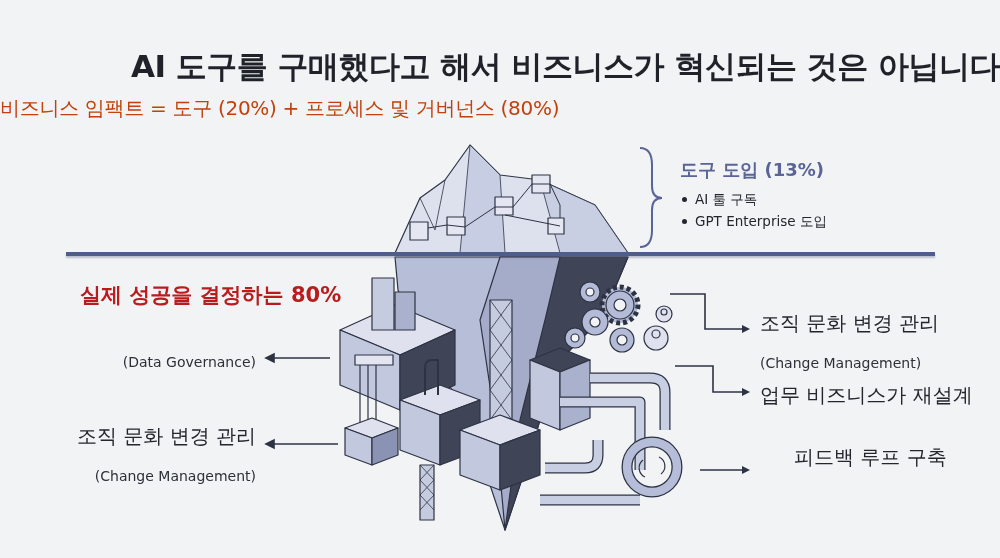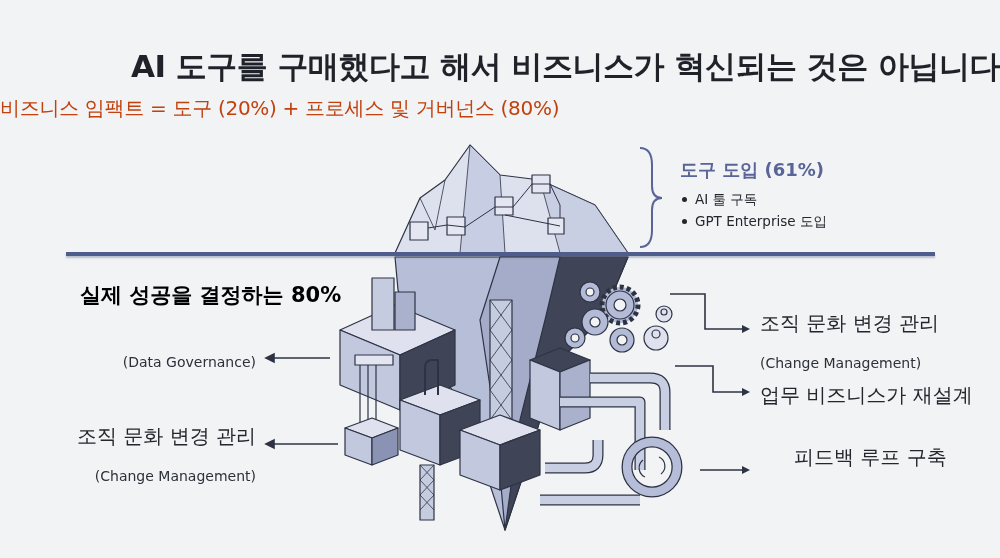--- a/index.html
+++ b/index.html
@@ -19,21 +19,21 @@
   }
   .waterline {
     position: absolute; left: 66px; top: 252px; width: 869px; height: 4px;
     background: #4e5d8c; box-shadow: 0 2px 2px rgba(80,90,130,0.35);
   }
   .svg-layer { position: absolute; left: 0; top: 0; }
   .tip-block { position: absolute; left: 680px; top: 158px; }
   .tip-title { font-size: 18px; font-weight: bold; color: #5a6496; margin-bottom: 6px; }
   .tip-item { font-size: 13.5px; color: #23262d; line-height: 22px; }
   .tip-item .dot { display: inline-block; width: 5px; height: 5px; border-radius: 50%; background: #23262d; margin: 0 8px 2px 2px; vertical-align: middle; }
-  .sec-title { position: absolute; left: 80px; top: 281px; font-size: 21px; font-weight: bold; color: #000000; text-align: center; }
+  .sec-title { position: absolute; left: 80px; top: 281px; font-size: 21px; font-weight: bold; color: #b91c1c; text-align: center; }
   .lbl { position: absolute; text-align: right; }
   .lbl.r { text-align: left; }
   .lbl .ko { font-size: 20px; font-weight: normal; color: #23262d; white-space: nowrap; }
   .lbl .en { font-size: 14px; color: #2c3038; white-space: nowrap; margin-top: 18px; }
 </style>
 </head>
 <body>
 
 <div class="title">AI 도구를 구매했다고 해서 비즈니스가 혁신되는 것은 아닙니다</div>
 <div class="subtitle">비즈니스 임팩트 = 도구 (20%) + 프로세스 및 거버넌스 (80%)</div>
@@ -145,21 +145,21 @@
   <g fill="#2e3344">
     <polygon points="750,329 742,325 742,333"></polygon>
     <polygon points="750,392 742,388 742,396"></polygon>
     <polygon points="750,470 742,466 742,474"></polygon>
   </g>
 </svg>
 
 <div class="waterline"></div>
 
 <div class="tip-block">
-  <div class="tip-title">도구 도입 (61%)</div>
+  <div class="tip-title">도구 도입 (13%)</div>
   <div class="tip-item"><span class="dot"></span><span>AI 툴 구독</span></div>
   <div class="tip-item"><span class="dot"></span><span>GPT Enterprise 도입</span></div>
 </div>
 
 <div class="sec-title">실제 성공을 결정하는 80%</div>
 
 <div class="lbl" style="right:744px; top:336px;">
   <div class="en">(Data Governance)</div>
 </div>
 <div class="lbl" style="right:744px; top:423px;">

